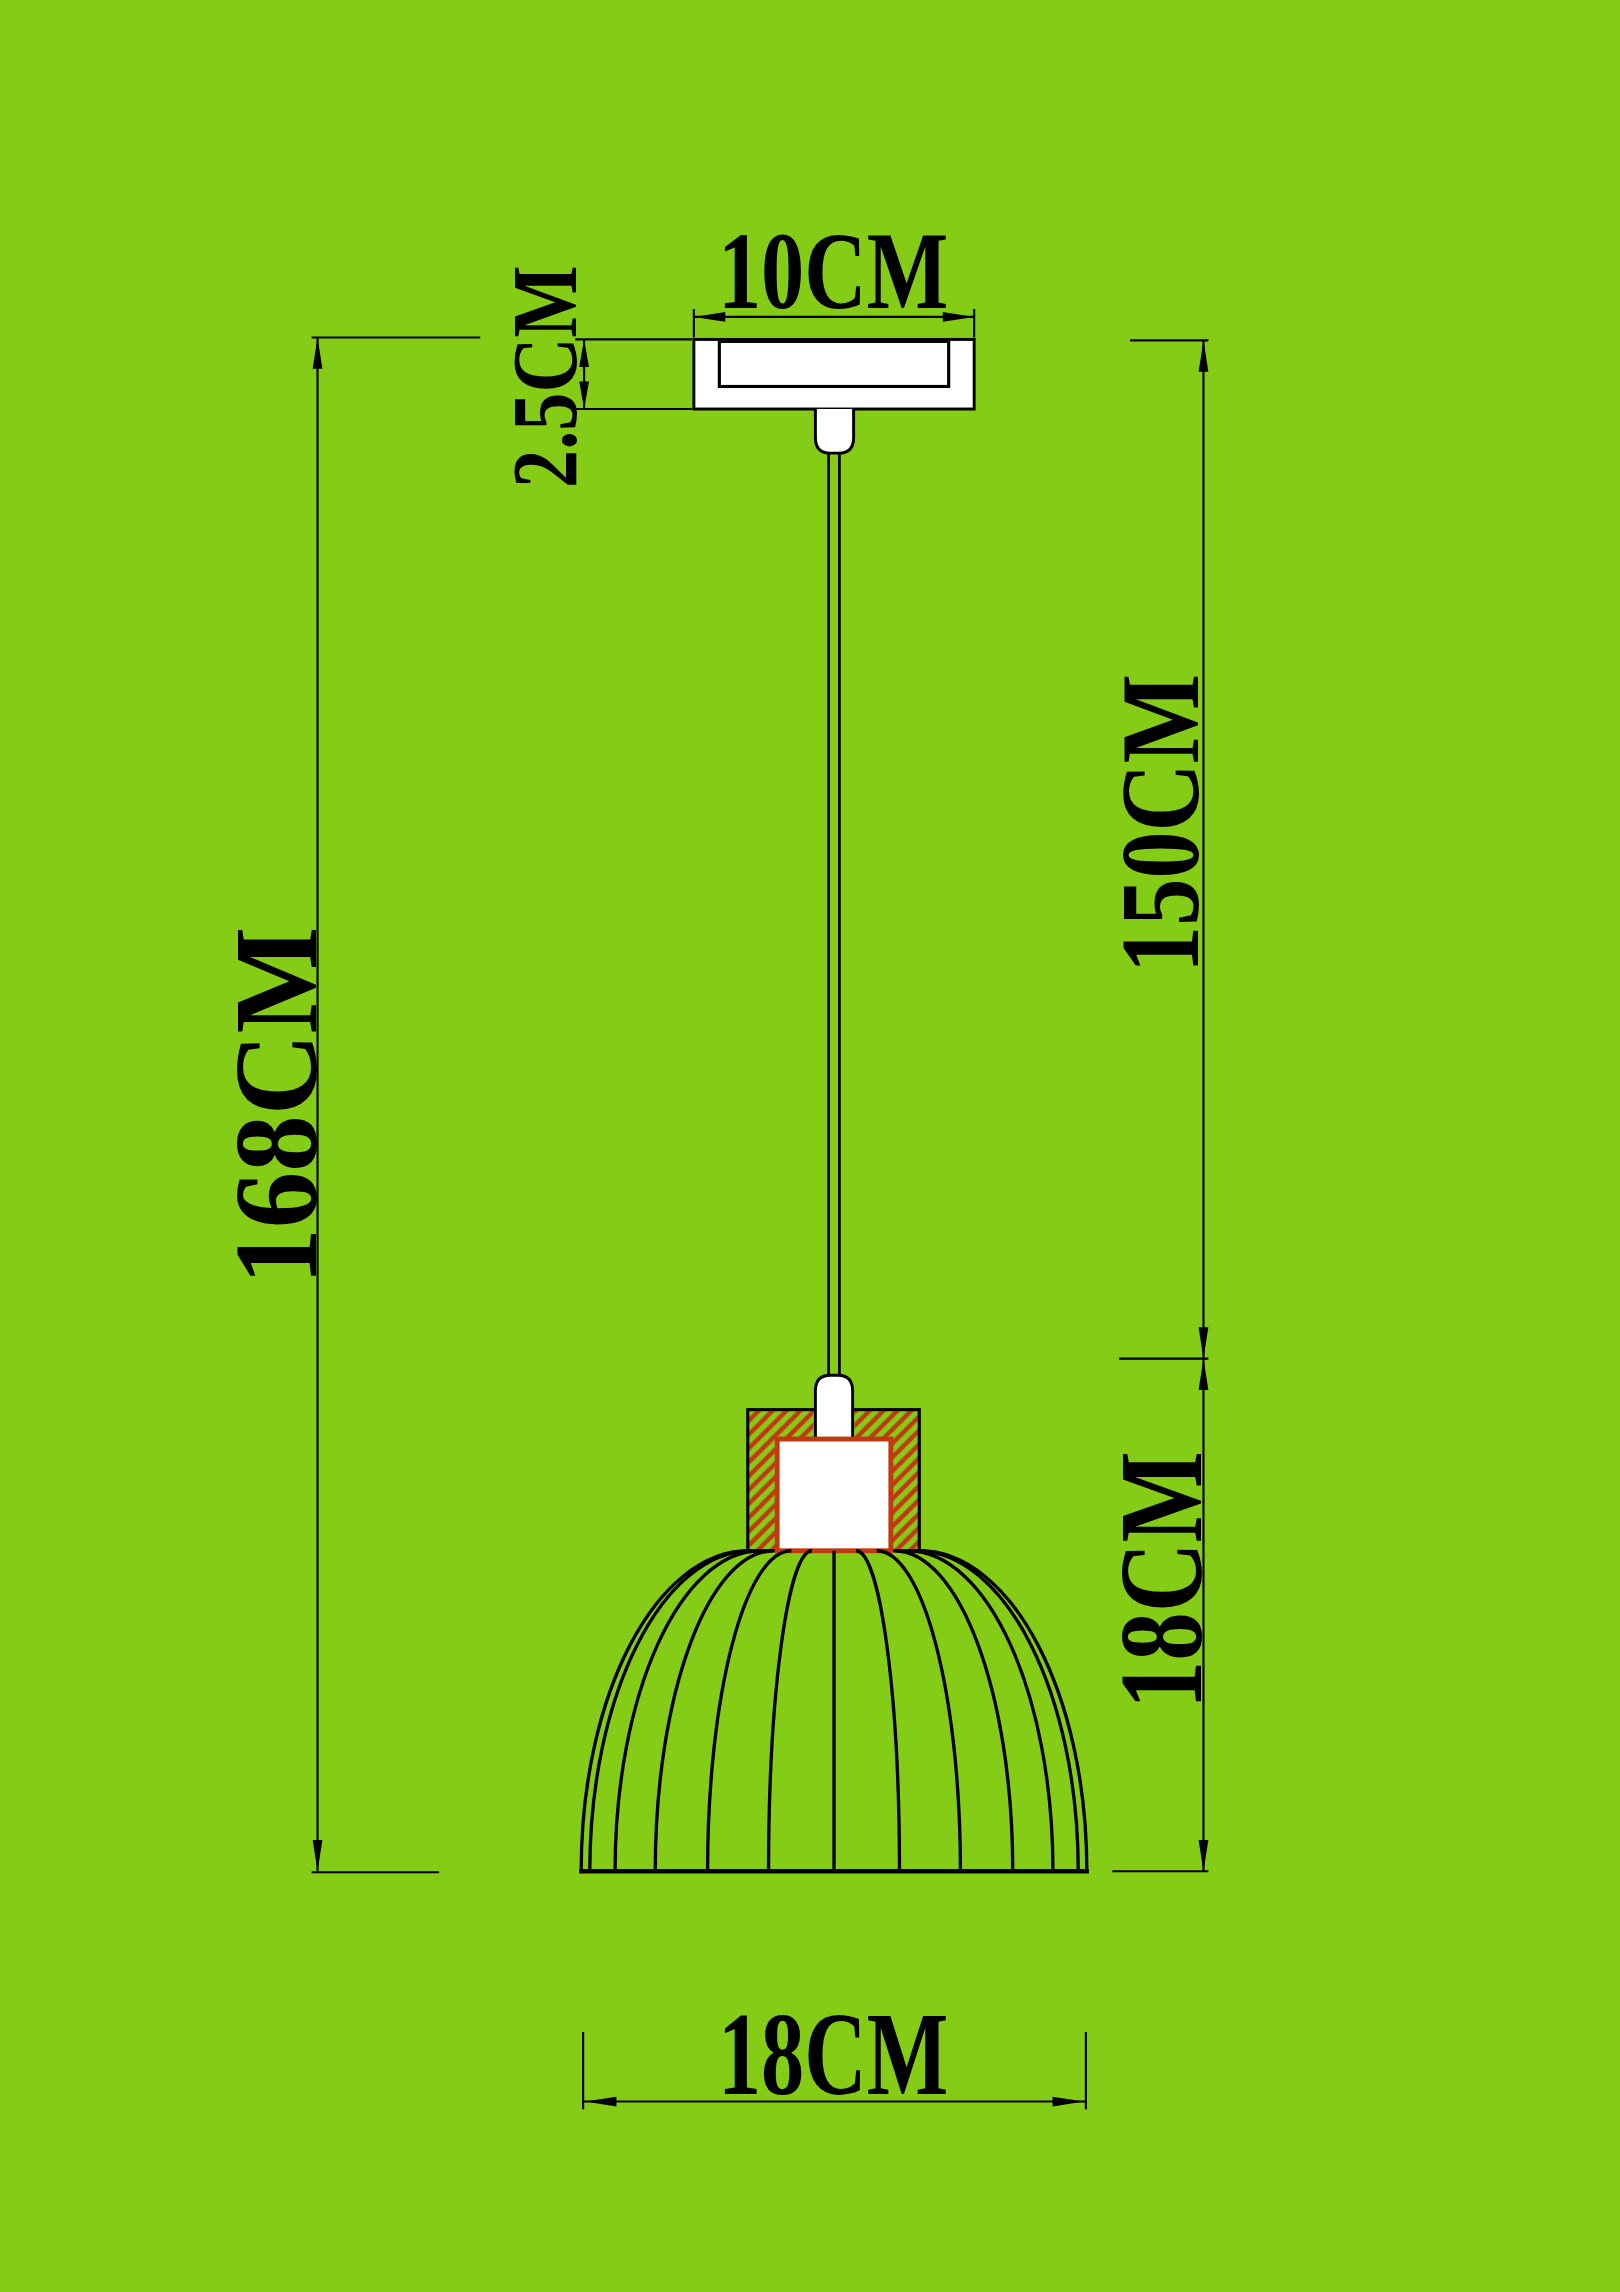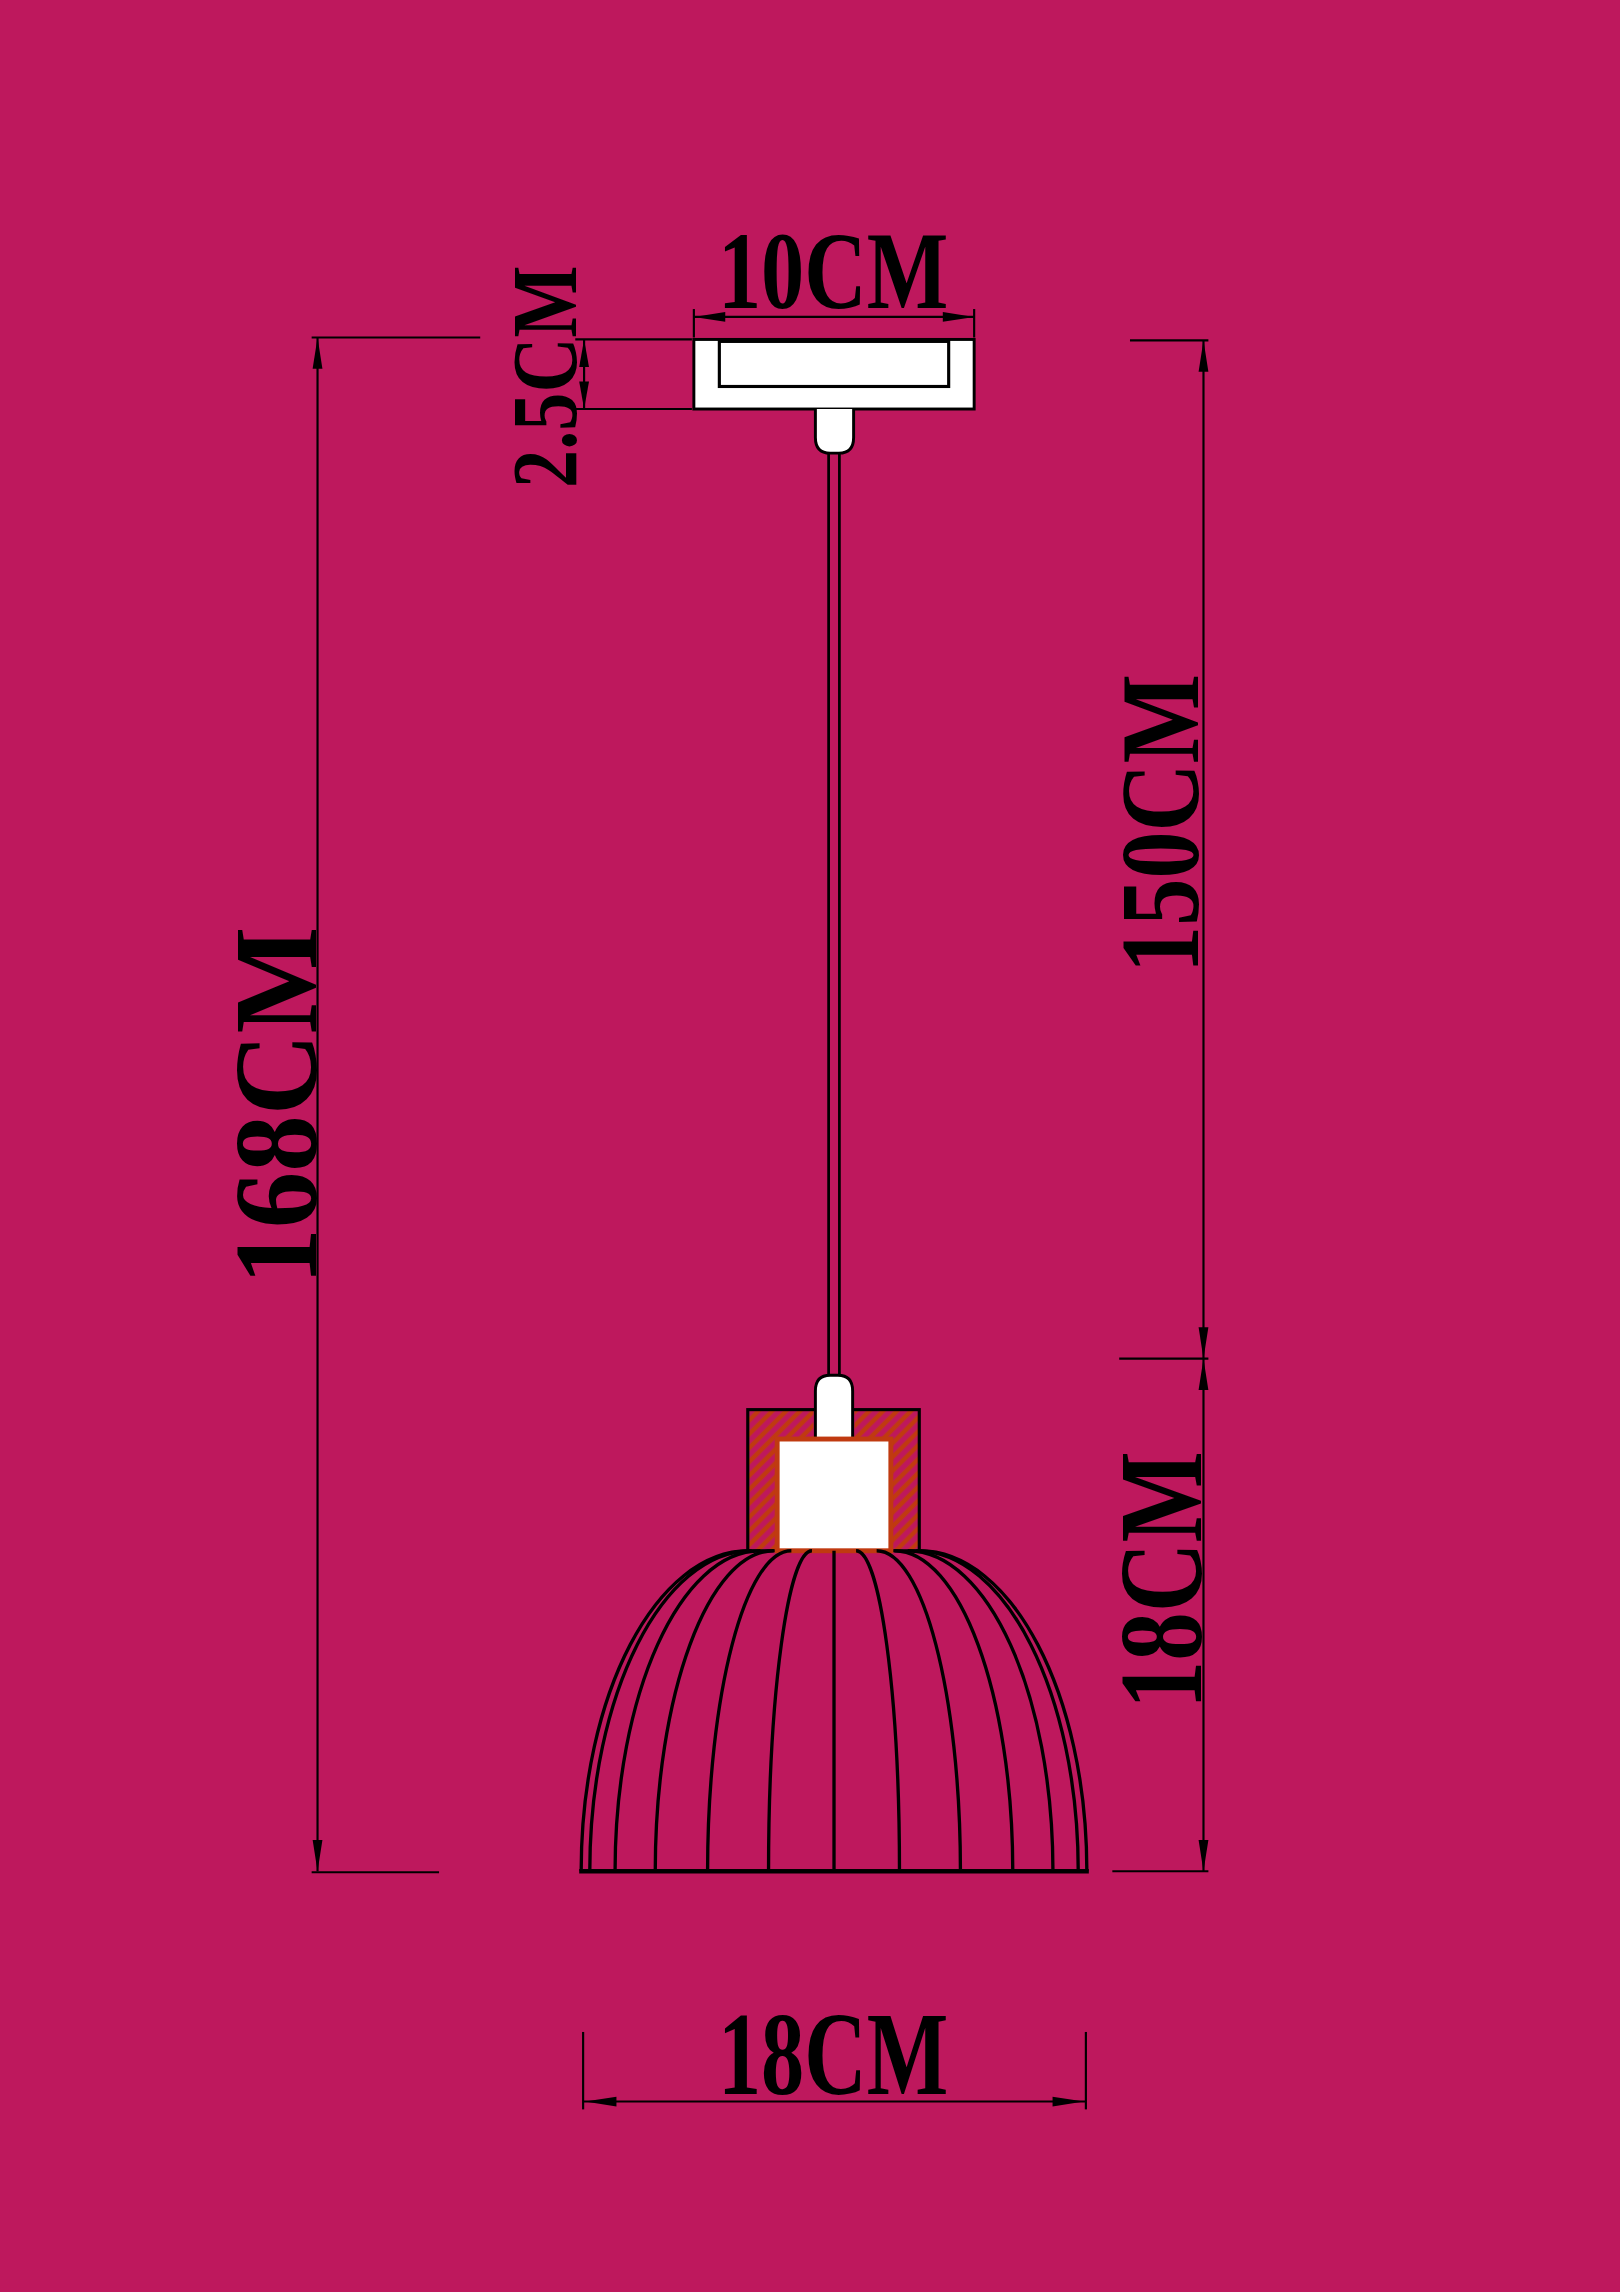--- a/index.html
+++ b/index.html
@@ -4,21 +4,21 @@
 <style>
   html, body {
     margin: 0;
     padding: 0;
     background: #ffffff;
   }
   .canvas {
     width: 1620px;
     height: 2293px;
     position: relative;
-    background: #be185d;
+    background: #84cc16;
   }
   svg {
     display: block;
   }
   text {
     font-family: "Liberation Serif", "DejaVu Serif", serif;
     font-weight: bold;
     fill: #000000;
   }
   .obj   { stroke: #000000; stroke-width: 3.2; fill: none; }

